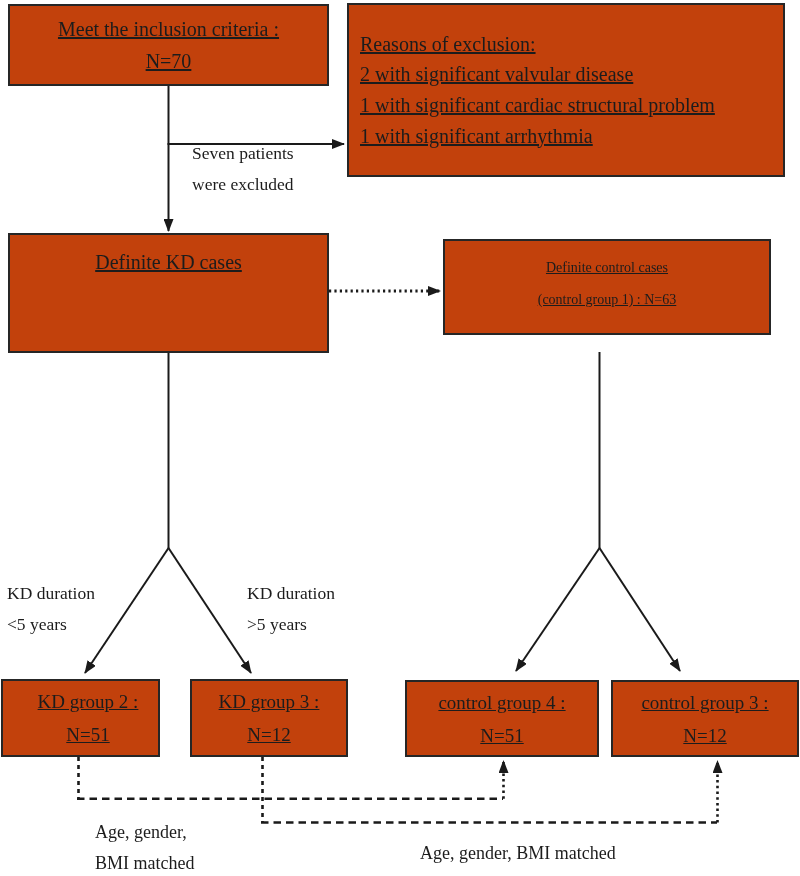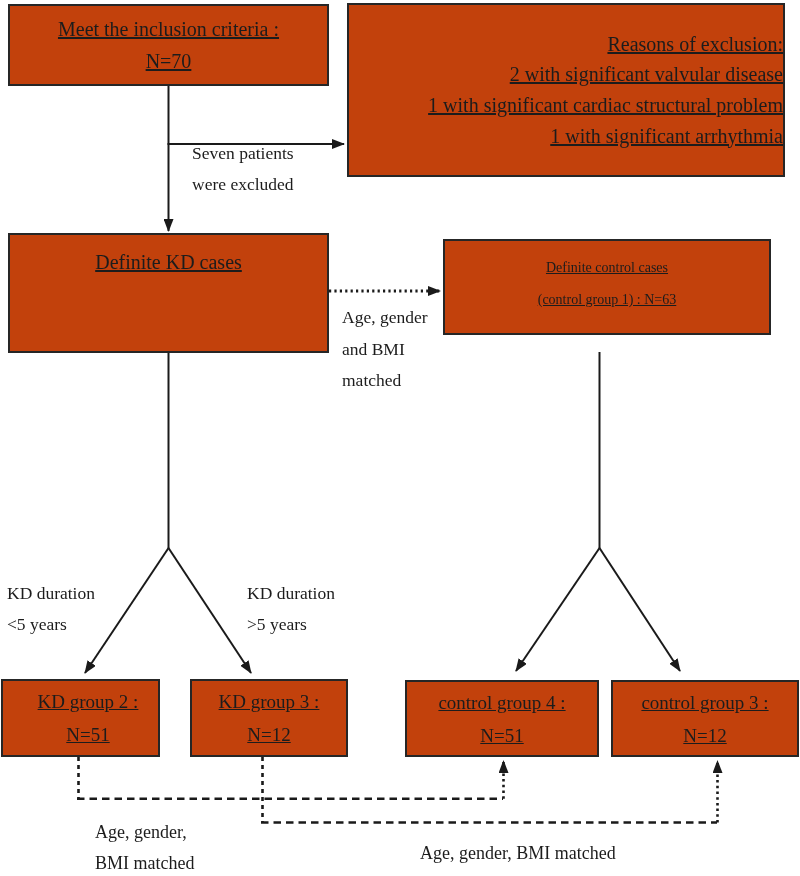--- a/index.html
+++ b/index.html
@@ -33,21 +33,21 @@
     box-sizing: border-box;
     background: #c2410c;
     border: 2px solid #262626;
     display: flex;
     flex-direction: column;
     align-items: center;
     text-align: center;
     text-decoration: underline;
   }
   .box.left-align {
-    align-items: flex-end;
+    align-items: flex-start;
     text-align: left;
   }
   .lbl {
     position: absolute;
     font-size: 17.5px;
     line-height: 31px;
     white-space: nowrap;
   }
 </style>
 </head>
@@ -124,25 +124,20 @@
   <div class="box" style="left:611px;top:680px;width:188px;height:77px;font-size:19px;line-height:33px;justify-content:center;">
     <div>control group 3 :</div>
     <div>N=12</div>
   </div>
 
   <div class="lbl" style="left:192px;top:138px;">
     <div>Seven patients</div>
     <div>were excluded</div>
   </div>
 
-  <div class="lbl" style="left:342px;top:302px;line-height:31.5px;">
-    <div>Age, gender</div>
-    <div>and BMI</div>
-    <div>matched</div>
-  </div>
 
   <div class="lbl" style="left:7px;top:578px;">
     <div>KD duration</div>
     <div>&lt;5 years</div>
   </div>
 
   <div class="lbl" style="left:247px;top:578px;">
     <div>KD duration</div>
     <div>&gt;5 years</div>
   </div>

